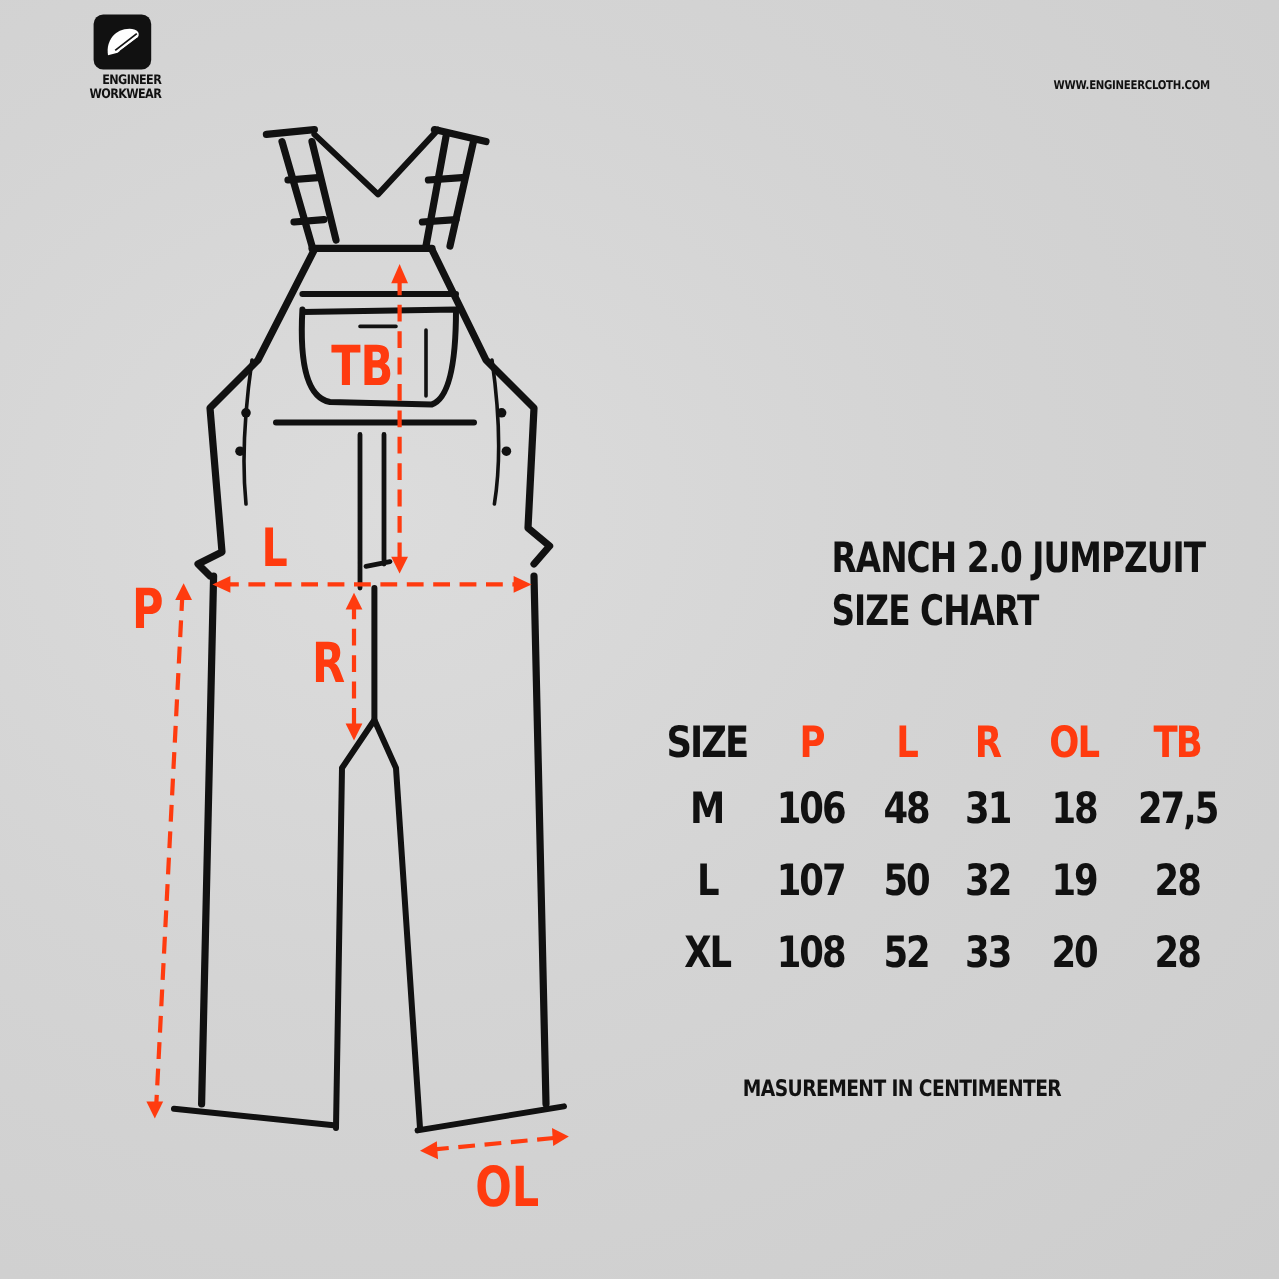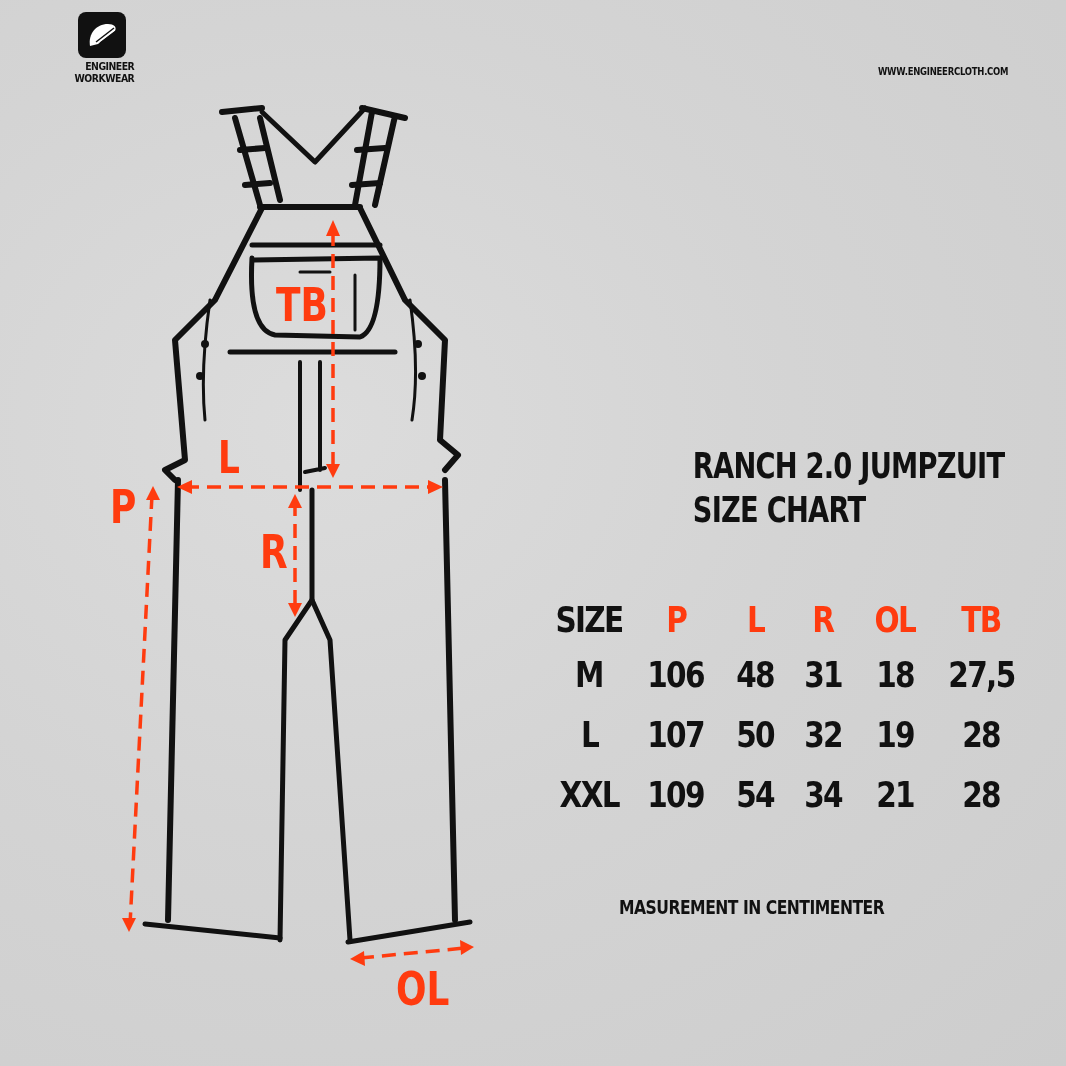--- a/index.html
+++ b/index.html
@@ -137,23 +137,23 @@
   </tr>
   <tr>
     <td><span class="cell">L</span></td>
     <td><span class="cell">107</span></td>
     <td><span class="cell">50</span></td>
     <td><span class="cell">32</span></td>
     <td><span class="cell">19</span></td>
     <td><span class="cell">28</span></td>
   </tr>
   <tr>
-    <td><span class="cell">XXL</span></td>
-    <td><span class="cell">109</span></td>
-    <td><span class="cell">54</span></td>
-    <td><span class="cell">34</span></td>
-    <td><span class="cell">21</span></td>
+    <td><span class="cell">XL</span></td>
+    <td><span class="cell">108</span></td>
+    <td><span class="cell">52</span></td>
+    <td><span class="cell">33</span></td>
+    <td><span class="cell">20</span></td>
     <td><span class="cell">28</span></td>
   </tr>
 </tbody>
   </table>
 
 <div class="note">MASUREMENT IN CENTIMENTER</div>
 
 </body></html>

